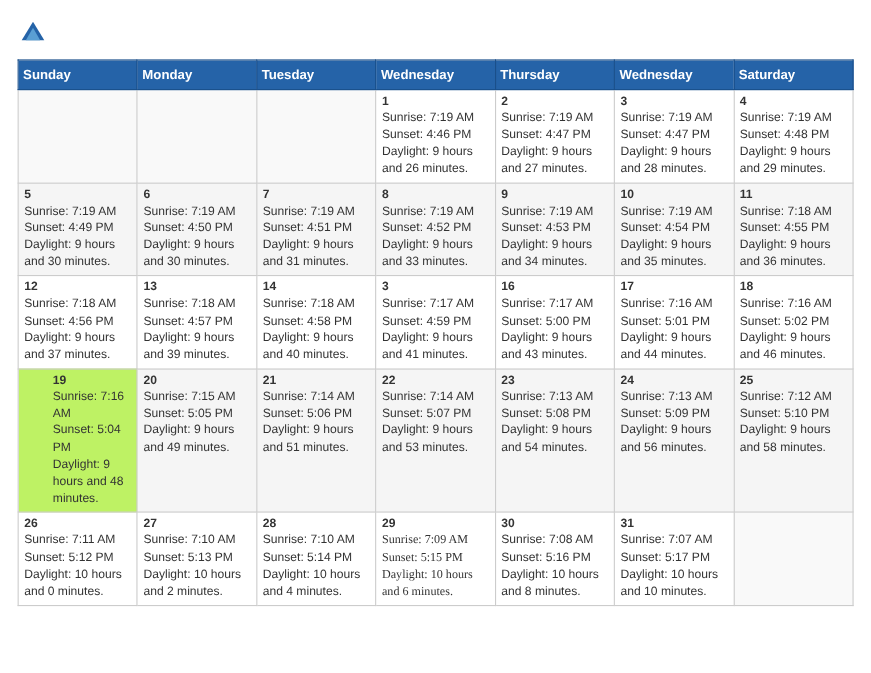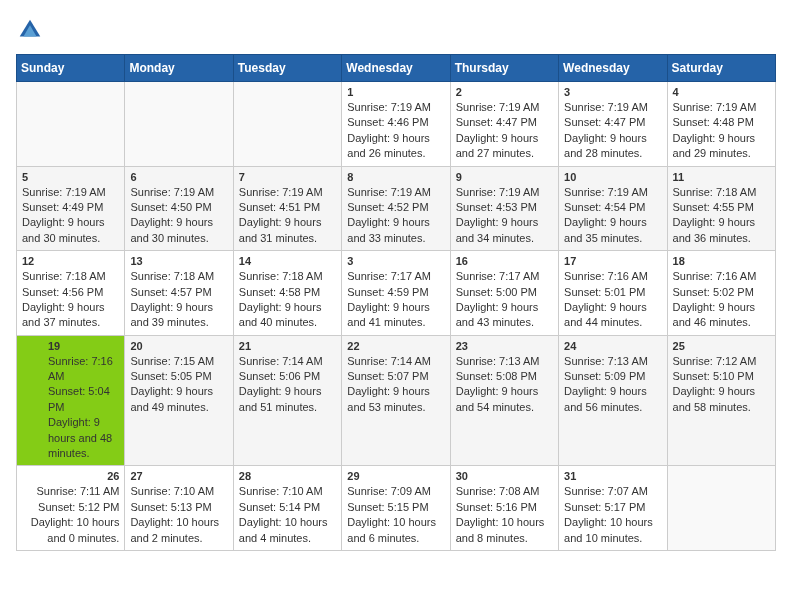--- a/index.html
+++ b/index.html
@@ -242,21 +242,21 @@
 Daylight: 9 hours and 44 minutes.</div>
         </td>
         <td style="background: rgb(255, 255, 255);">
           <span class="day-num">18</span>
           <div class="day-info" style="white-space: pre-line;">Sunrise: 7:16 AM
 Sunset: 5:02 PM
 Daylight: 9 hours and 46 minutes.</div>
         </td>
       </tr>
       <tr>
-        <td style="background: #84cc16; padding-left: 31px;">
+        <td style="background: #bef264; padding-left: 31px;">
           <span class="day-num">19</span>
           <div class="day-info" style="white-space: pre-line;">Sunrise: 7:16 AM
 Sunset: 5:04 PM
 Daylight: 9 hours and 48 minutes.</div>
         </td>
         <td style="background: rgb(245, 245, 245);">
           <span class="day-num">20</span>
           <div class="day-info" style="white-space: pre-line;">Sunrise: 7:15 AM
 Sunset: 5:05 PM
 Daylight: 9 hours and 49 minutes.</div>
@@ -286,41 +286,41 @@
 Daylight: 9 hours and 56 minutes.</div>
         </td>
         <td style="background: rgb(245, 245, 245);">
           <span class="day-num">25</span>
           <div class="day-info" style="white-space: pre-line;">Sunrise: 7:12 AM
 Sunset: 5:10 PM
 Daylight: 9 hours and 58 minutes.</div>
         </td>
       </tr>
       <tr>
-        <td style="background: rgb(255, 255, 255); text-align: right;">
+        <td style="background: rgb(255, 255, 255);">
           <span class="day-num">26</span>
           <div class="day-info" style="white-space: pre-line;">Sunrise: 7:11 AM
 Sunset: 5:12 PM
 Daylight: 10 hours and 0 minutes.</div>
         </td>
         <td style="background: rgb(255, 255, 255);">
           <span class="day-num">27</span>
           <div class="day-info" style="white-space: pre-line;">Sunrise: 7:10 AM
 Sunset: 5:13 PM
 Daylight: 10 hours and 2 minutes.</div>
         </td>
         <td style="background: rgb(255, 255, 255); margin-left: 28px;">
           <span class="day-num">28</span>
           <div class="day-info" style="white-space: pre-line;">Sunrise: 7:10 AM
 Sunset: 5:14 PM
 Daylight: 10 hours and 4 minutes.</div>
         </td>
         <td style="background: rgb(255, 255, 255);">
           <span class="day-num">29</span>
-          <div class="day-info" style="white-space: pre-line;">Sunrise: 7:09 AM
+          <div class="day-info" style="white-space: pre-line; font-family: Liberation Serif, serif;">Sunrise: 7:09 AM
 Sunset: 5:15 PM
 Daylight: 10 hours and 6 minutes.</div>
         </td>
         <td style="background: rgb(255, 255, 255);">
           <span class="day-num">30</span>
           <div class="day-info" style="white-space: pre-line;">Sunrise: 7:08 AM
 Sunset: 5:16 PM
 Daylight: 10 hours and 8 minutes.</div>
         </td>
         <td style="background: rgb(255, 255, 255);">

